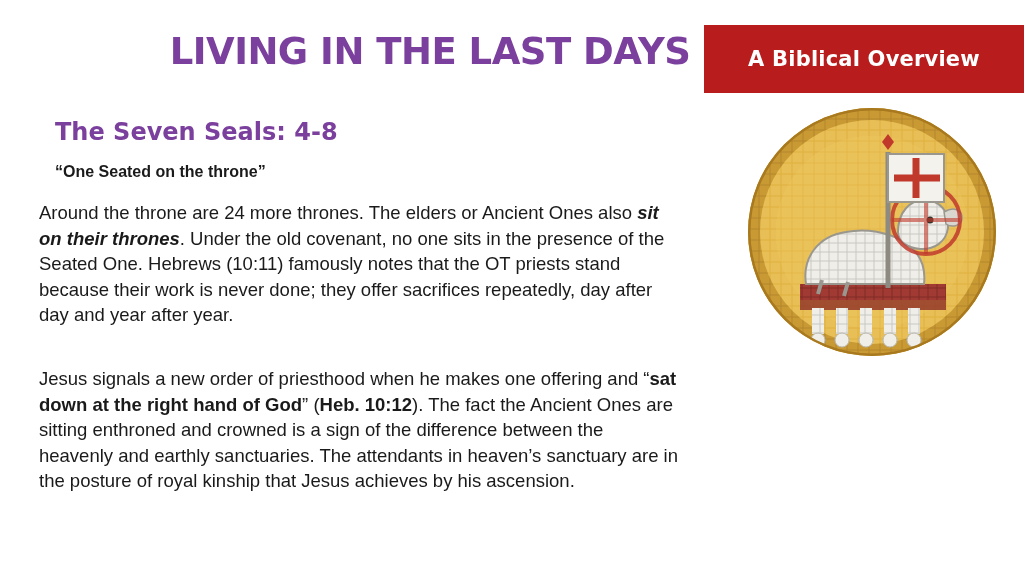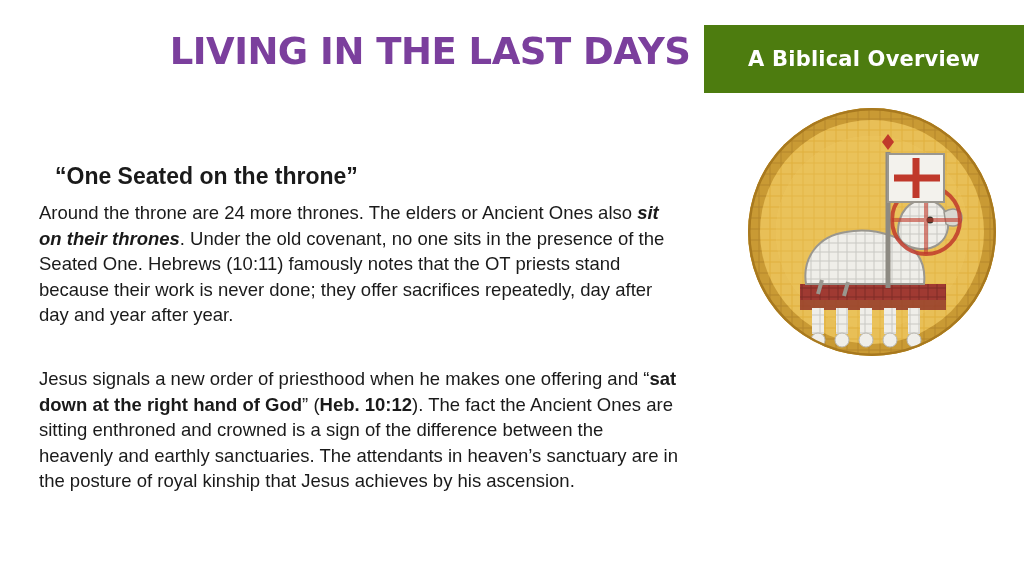--- a/index.html
+++ b/index.html
@@ -32,21 +32,21 @@
     color: #7b3f9d;
     font-family: "DejaVu Sans", sans-serif;
     white-space: nowrap;
   }
   .subtitle-bar {
     position: absolute;
     left: 704px;
     top: 25px;
     width: 320px;
     height: 68px;
-    background: #4d7c0f;
+    background: #b91c1c;
   }
   .subtitle-text {
     position: absolute;
     left: 0;
     top: 0;
     width: 320px;
     height: 68px;
     display: flex;
     align-items: center;
     justify-content: center;
@@ -62,21 +62,21 @@
     top: 118px;
     font-size: 24px;
     font-weight: bold;
     color: #7b3f9d;
     font-family: "DejaVu Sans", sans-serif;
   }
   .quote-line {
     position: absolute;
     left: 55px;
     top: 163px;
-    font-size: 23px;
+    font-size: 16px;
     font-weight: bold;
     color: #1a1a1a;
     font-family: "Liberation Sans", sans-serif;
   }
   .body-block {
     position: absolute;
     left: 39px;
     width: 640px;
     font-size: 18.5px;
     line-height: 1.38;
@@ -113,20 +113,21 @@
 <body>
 
 <div class="slide">
 
   <div class="title">LIVING IN THE LAST DAYS</div>
 
   <div class="subtitle-bar">
     <div class="subtitle-text">A Biblical Overview</div>
   </div>
 
+  <div class="section-heading">The Seven Seals: 4-8</div>
 
   <div class="quote-line">“One Seated on the throne”</div>
 
   <div class="body-block para1">
     <span>Around the throne are 24 more thrones. The elders or Ancient Ones also </span><span class="ital">sit on their thrones</span><span>. Under the old covenant, no one sits in the presence of the Seated One. Hebrews (10:11) famously notes that the OT priests stand because their work is never done; they offer sacrifices repeatedly, day after day and year after year.</span>
   </div>
 
   <div class="body-block para2">
     <span>Jesus signals a new order of priesthood when he makes one offering and “</span><span class="bold">sat down at the right hand of God</span><span>” (</span><span class="bold">Heb. 10:12</span><span>). The fact the Ancient Ones are sitting enthroned and crowned is a sign of the difference between the heavenly and earthly sanctuaries. The attendants in heaven’s sanctuary are in the posture of royal kinship that Jesus achieves by his ascension.</span>
   </div>

